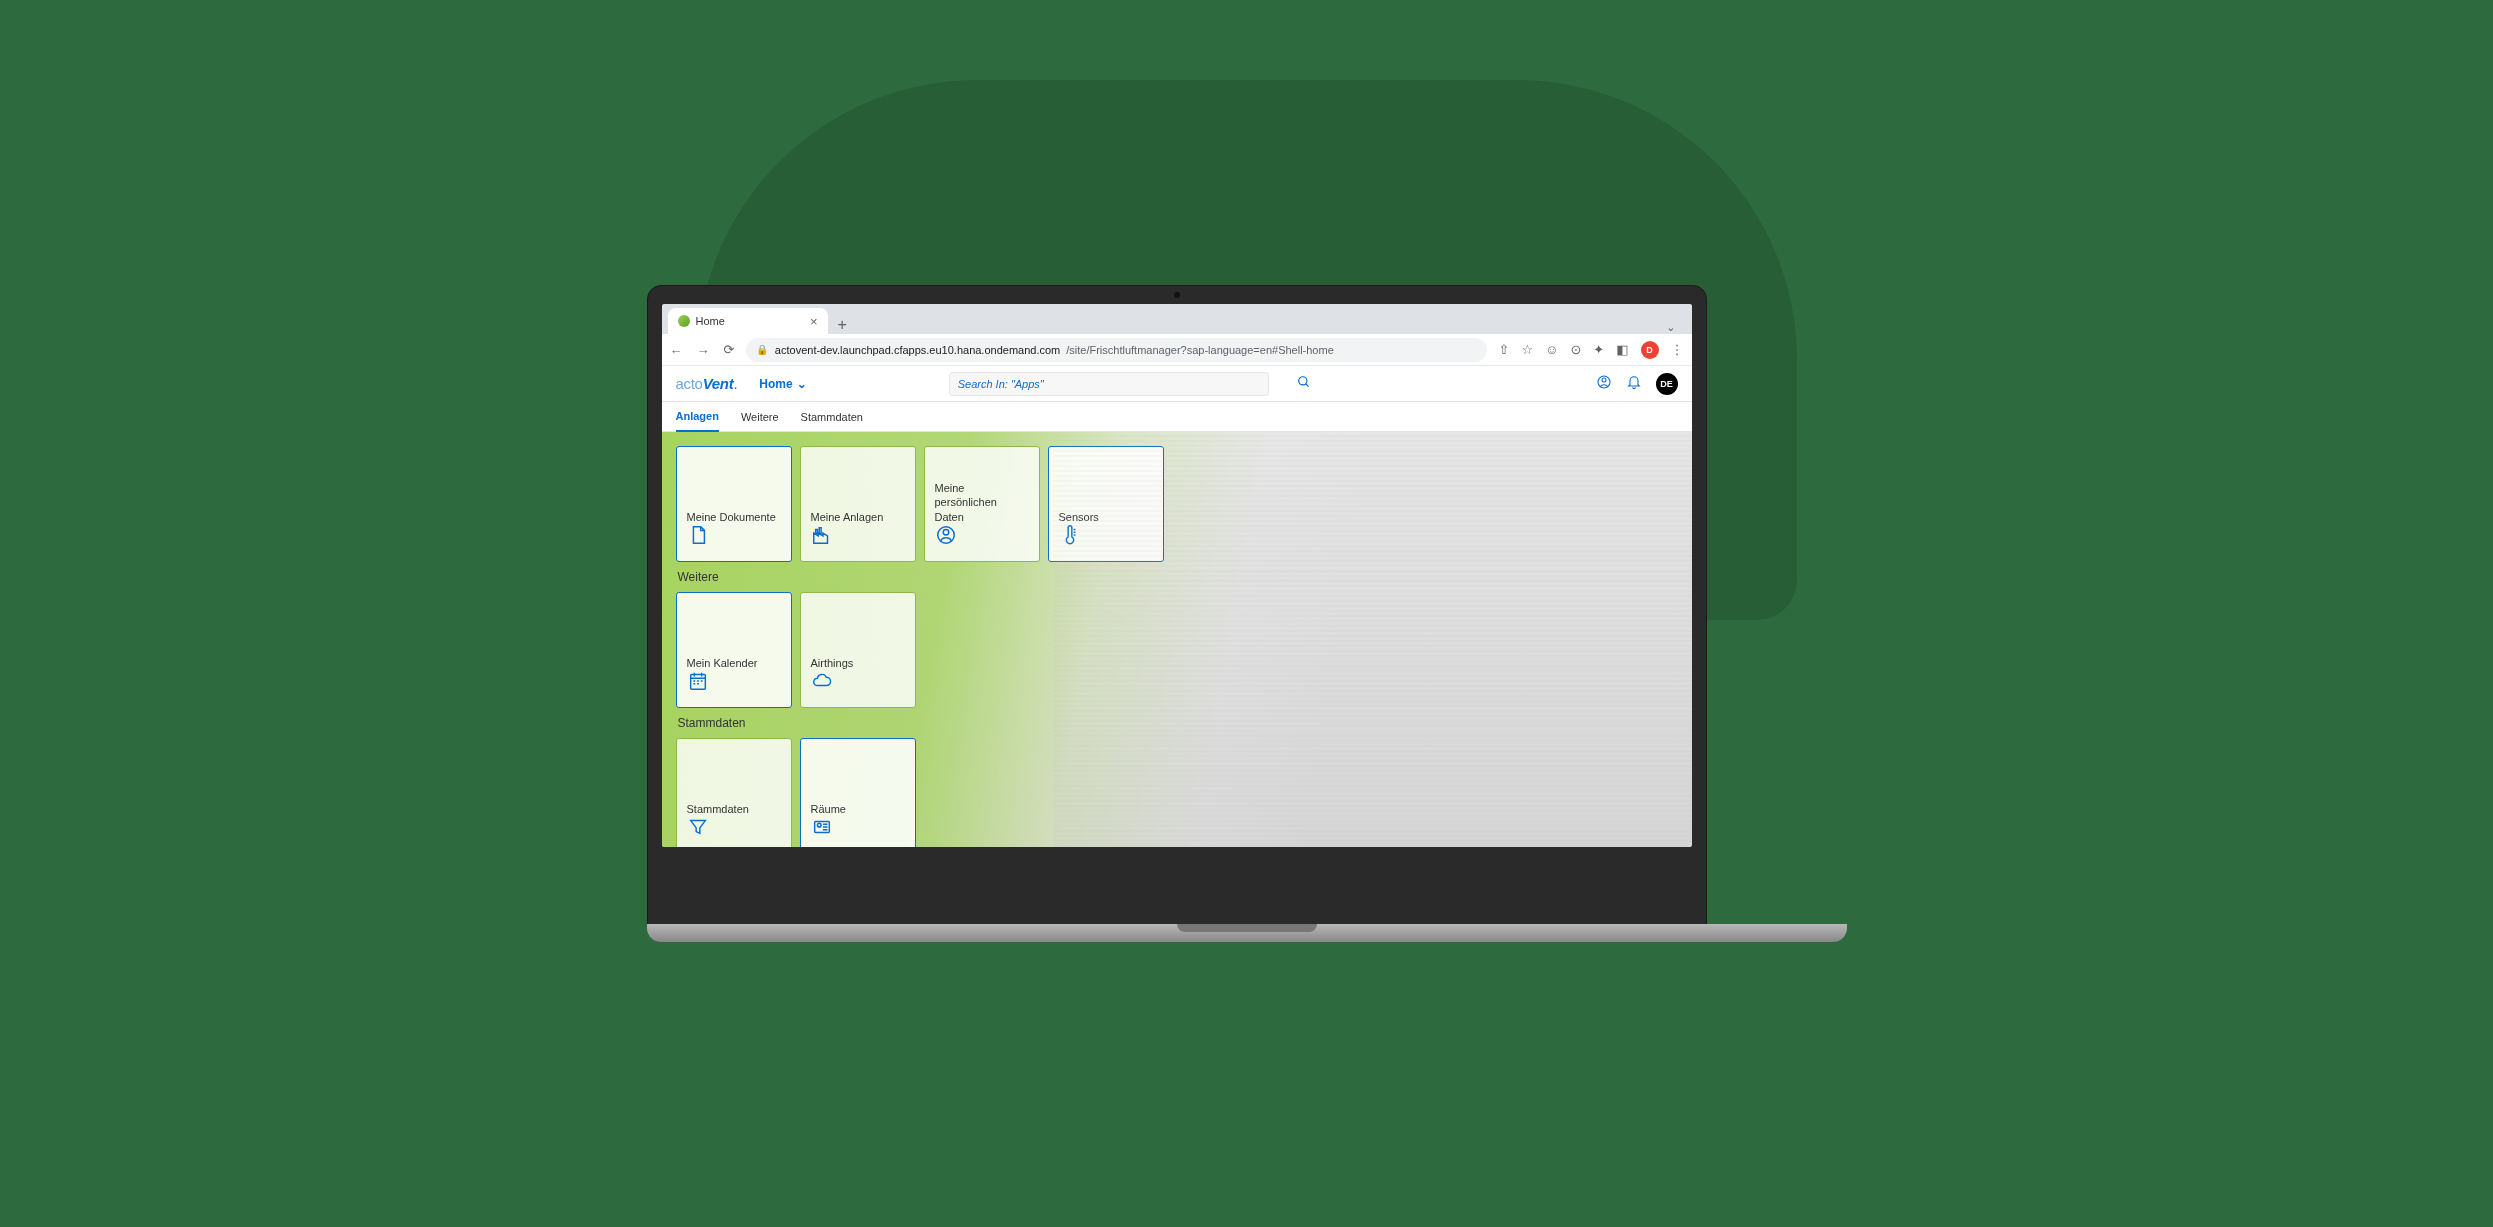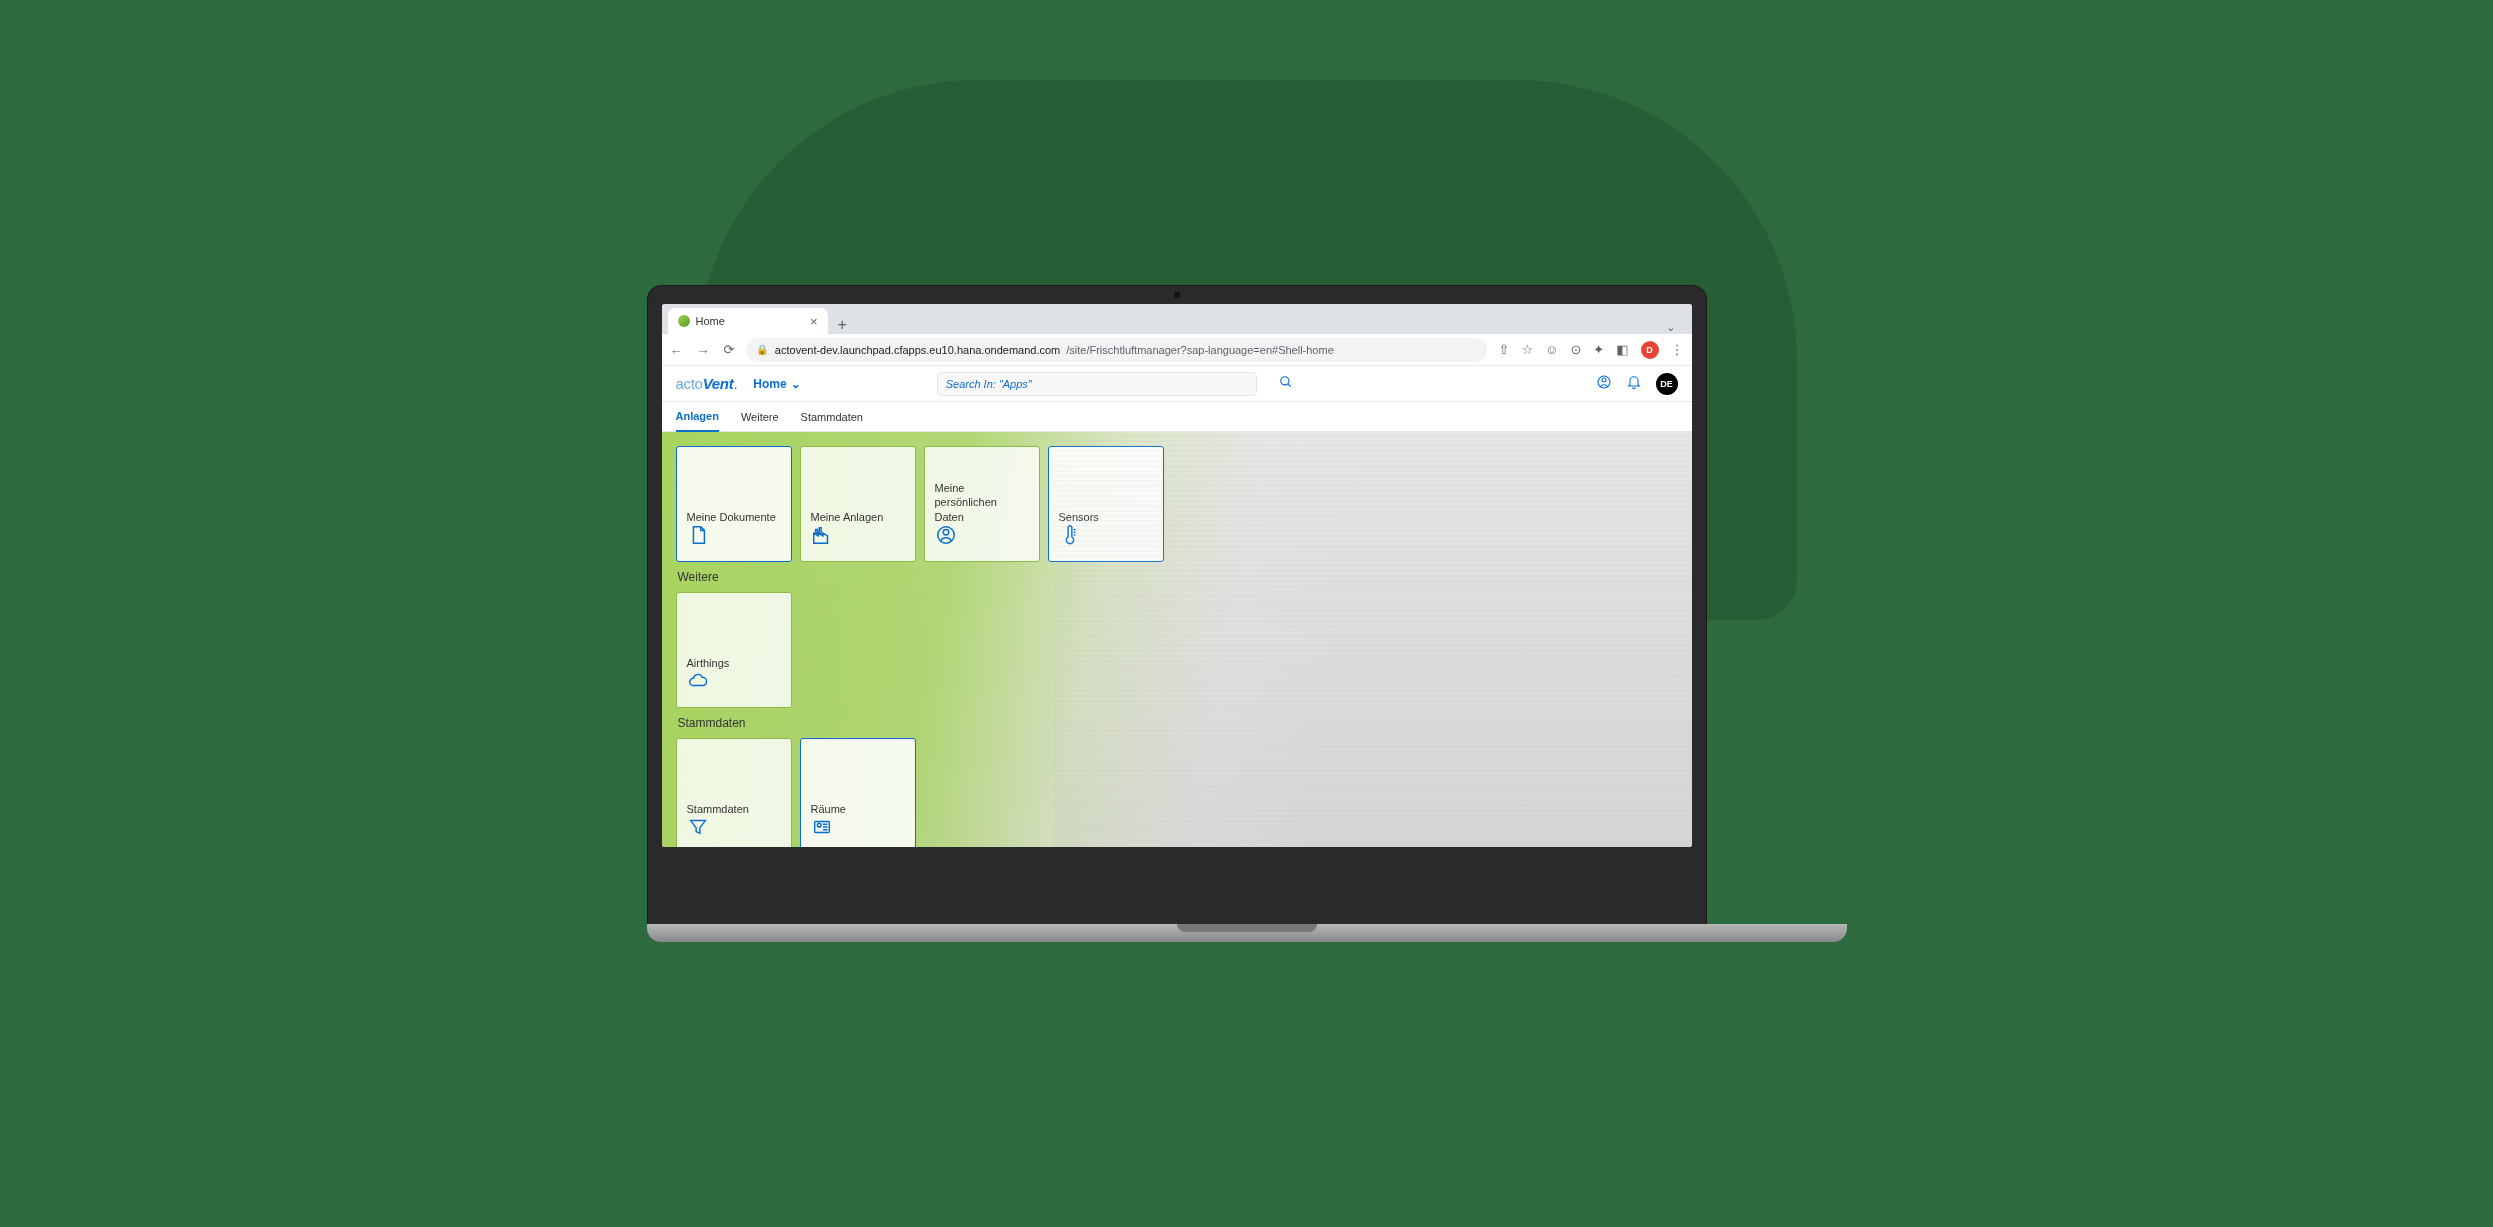--- a/index.html
+++ b/index.html
@@ -140,21 +140,21 @@
 }
 
 
 .app-header {
   height: 36px;
   background: #fff;
   border-bottom: 1px solid #e5e5e5;
   display: flex;
   align-items: center;
   padding: 0 14px;
-  gap: 16px;
+  gap: 22px;
 }
 .logo {
   font-size: 15px;
   font-weight: 400;
   color: #0a6ed1;
   letter-spacing: -0.3px;
 }
 .logo .acto { color: #6da8dc; font-weight: 300; }
 .logo .vent { color: #0a6ed1; font-weight: 700; font-style: italic; }
 .home-dropdown {
@@ -390,20 +390,30 @@
               <svg viewBox="0 0 24 24">
                   <path d="M10 4a2 2 0 114 0v10a4 4 0 11-4 0z"></path>
                   <path d="M16 6h2M16 9h2M16 12h2"></path>
                 </svg>
             </div>
           </div>
         </div>
 
         <div class="section-title">Weitere</div>
         <div class="tile-row">
+          <div class="tile">
+            <div class="tile-title">Mein Kalender</div>
+            <div class="tile-icon">
+              <svg viewBox="0 0 24 24">
+                  <rect x="4" y="5" width="16" height="16" rx="1"></rect>
+                  <path d="M4 9h16M8 3v4M16 3v4"></path>
+                  <path d="M7 12h2M11 12h2M15 12h2M7 15h2M11 15h2"></path>
+                </svg>
+            </div>
+          </div>
           <div class="tile alt">
             <div class="tile-title">Airthings</div>
             <div class="tile-icon">
               <svg viewBox="0 0 24 24">
                   <path d="M7 17a4 4 0 010-8 5 5 0 019.6-1A4 4 0 0117 17z"></path>
                 </svg>
             </div>
           </div>
         </div>
 

